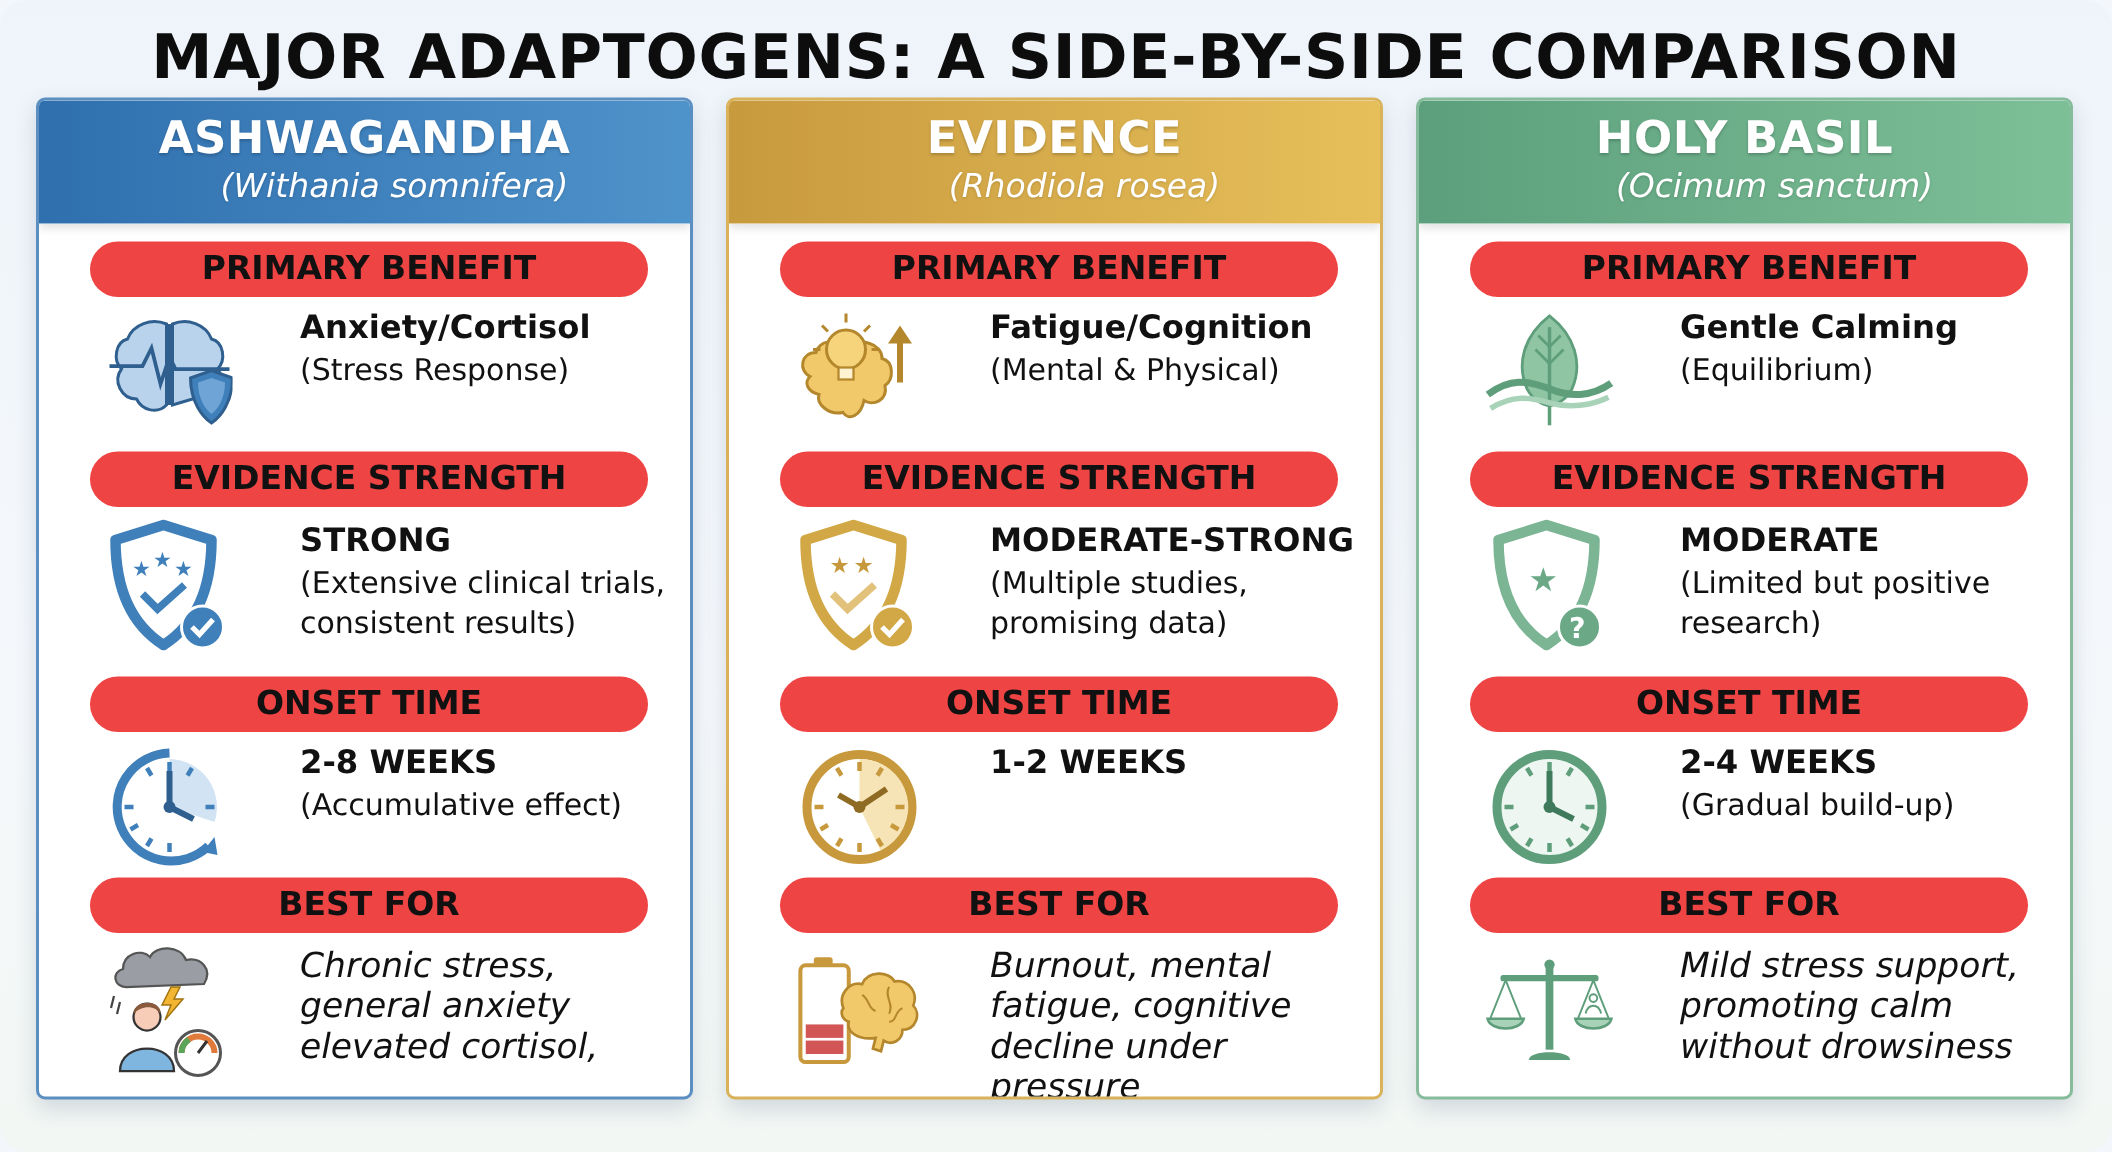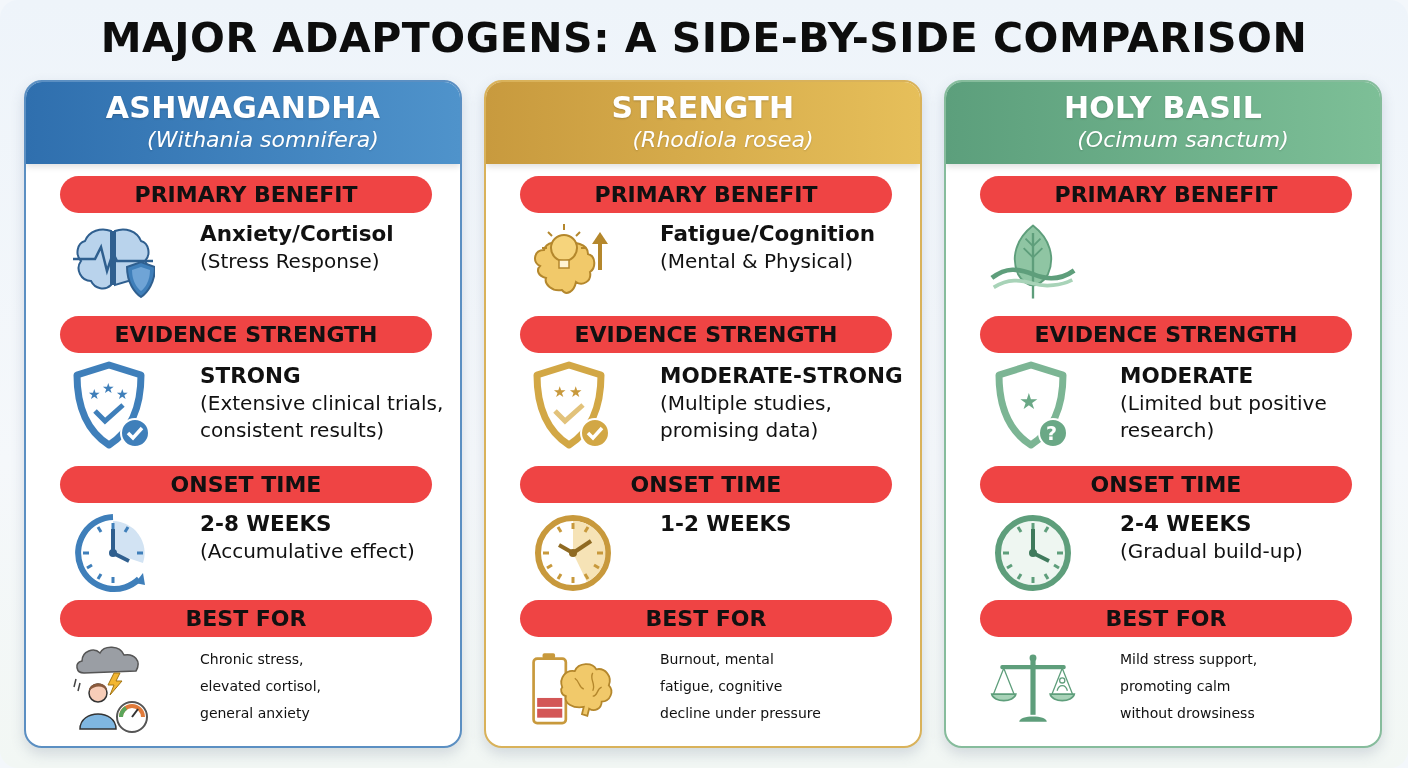--- a/index.html
+++ b/index.html
@@ -18,23 +18,23 @@
   .title {
     position: absolute; left: 0; right: 0; top: 14px;
     text-align: center;
     font-family: "DejaVu Sans", sans-serif;
     font-weight: bold;
     font-size: 41px;
     letter-spacing: 0.5px;
     color: #0d0d0d;
   }
   .card {
-    position: absolute; top: 80px; width: 438px; height: 668px;
+    position: absolute; top: 65px; width: 438px; height: 668px;
     background: #ffffff;
-    border-radius: 18px;
+    border-radius: 6px;
     border: 2px solid var(--border);
     box-shadow: 0 6px 14px rgba(60, 80, 110, 0.18);
     overflow: hidden;
   }
   .card-head {
     height: 82px;
     background: var(--head);
     text-align: center;
     color: #fff;
     padding-top: 8px;
@@ -77,21 +77,21 @@
     display: flex; align-items: center; justify-content: center;
   }
   .row .text {
     margin-left: 44px;
     font-family: "DejaVu Sans", sans-serif;
     font-size: 20px;
     line-height: 27px;
     color: #111;
   }
   .row .text .strong { font-weight: bold; font-size: 21.5px; line-height: 28px; }
-  .row.best .text { font-size: 14px; line-height: 27px; }
+  .row.best .text { font-size: 23px; line-height: 27px; font-style: italic; }
 </style>
 </head>
 <body>
 
 <div class="canvas">
   <div class="title">MAJOR ADAPTOGENS: A SIDE-BY-SIDE COMPARISON</div>
 
   <div class="card" style="left:24px; --border:#5b8fc2; --head:linear-gradient(90deg,#2f6fae,#4f93cb);">
     <div class="card-head">
       <div class="card-name">ASHWAGANDHA</div>
@@ -175,29 +175,29 @@
           <path d="M19 48 C19 38 38 38 37 48 C34 42 24 42 19 48 Z" fill="#8a5a3c"></path>
           <path d="M10 86 C10 66 46 66 46 86 Z" fill="#7fb6e0" stroke="#333" stroke-width="1.5"></path>
           <circle cx="62" cy="74" r="15" fill="#fff" stroke="#555" stroke-width="2"></circle>
           <path d="M51 74 A11 11 0 0 1 73 74" fill="none" stroke="#e07a3a" stroke-width="4"></path>
           <path d="M51 74 A11 11 0 0 1 56 65" fill="none" stroke="#5aa55a" stroke-width="4"></path>
           <line x1="62" y1="74" x2="68" y2="66" stroke="#333" stroke-width="2"></line>
         </svg>
       </div>
       <div class="text">
         <div>Chronic stress,</div>
+        <div>general anxiety</div>
         <div>elevated cortisol,</div>
-        <div>general anxiety</div>
       </div>
     </div>
   </div>
 
   <div class="card" style="left:484px; --border:#d9b25a; --head:linear-gradient(90deg,#c89a3e,#e6bf5a);">
     <div class="card-head">
-      <div class="card-name">STRENGTH</div>
+      <div class="card-name">EVIDENCE</div>
       <div class="card-latin">(Rhodiola rosea)</div>
     </div>
 
     <div class="section-pill" style="top:94px">PRIMARY BENEFIT</div>
     <div class="row" style="top:138px">
       <div class="icon">
         <svg width="86" height="82" viewBox="0 0 86 82">
           <path d="M10 44 C2 40 4 28 14 28 C16 20 28 18 34 24 C44 18 58 22 58 32 C66 34 66 46 60 50 C62 60 52 64 46 60 C44 70 36 74 32 68 C22 70 14 62 16 56 C8 54 6 48 10 44 Z" fill="#f1c96a" stroke="#b4872c" stroke-width="2"></path>
           <circle cx="34" cy="26" r="13" fill="#f6d47c" stroke="#b4872c" stroke-width="2"></circle>
           <rect x="29" y="38" width="10" height="8" fill="#fff3d2" stroke="#b4872c" stroke-width="1.5"></rect>
@@ -295,20 +295,24 @@
     <div class="row" style="top:138px">
       <div class="icon">
         <svg width="92" height="84" viewBox="0 0 92 84">
           <path d="M46 2 C64 16 70 36 62 54 C58 62 50 66 46 66 C42 66 34 62 30 54 C22 36 28 16 46 2 Z" fill="#8fc5a3" stroke="#5e9e7b" stroke-width="2"></path>
           <path d="M46 10 L46 80" stroke="#5e9e7b" stroke-width="2.5"></path>
           <path d="M46 24 L38 16 M46 24 L54 16 M46 36 L36 26 M46 36 L56 26" stroke="#5e9e7b" stroke-width="2"></path>
           <path d="M2 58 C18 46 30 48 46 54 C60 60 76 60 90 50" fill="none" stroke="#5e9e7b" stroke-width="5"></path>
           <path d="M4 68 C20 58 32 60 46 64 C60 68 76 66 88 60" fill="none" stroke="#a8d3b8" stroke-width="4"></path>
         </svg>
       </div>
+      <div class="text">
+        <div class="strong">Gentle Calming</div>
+        <div>(Equilibrium)</div>
+      </div>
     </div>
 
     <div class="section-pill" style="top:234px">EVIDENCE STRENGTH</div>
     <div class="row" style="top:280px">
       <div class="icon">
         <svg width="84" height="88" viewBox="0 0 84 88">
           <path d="M40 4 L72 14 C72 46 62 70 40 84 C18 70 8 46 8 14 Z" fill="#fff" stroke="#7cb594" stroke-width="7" stroke-linejoin="round"></path>
           <text x="28" y="48" font-size="22" fill="#6aa886">★</text>
           <circle cx="62" cy="72" r="14" fill="#6aa886" stroke="#fff" stroke-width="2"></circle>
           <text x="55" y="79" font-size="19" font-weight="bold" fill="#fff" font-family="DejaVu Sans, sans-serif">?</text>

